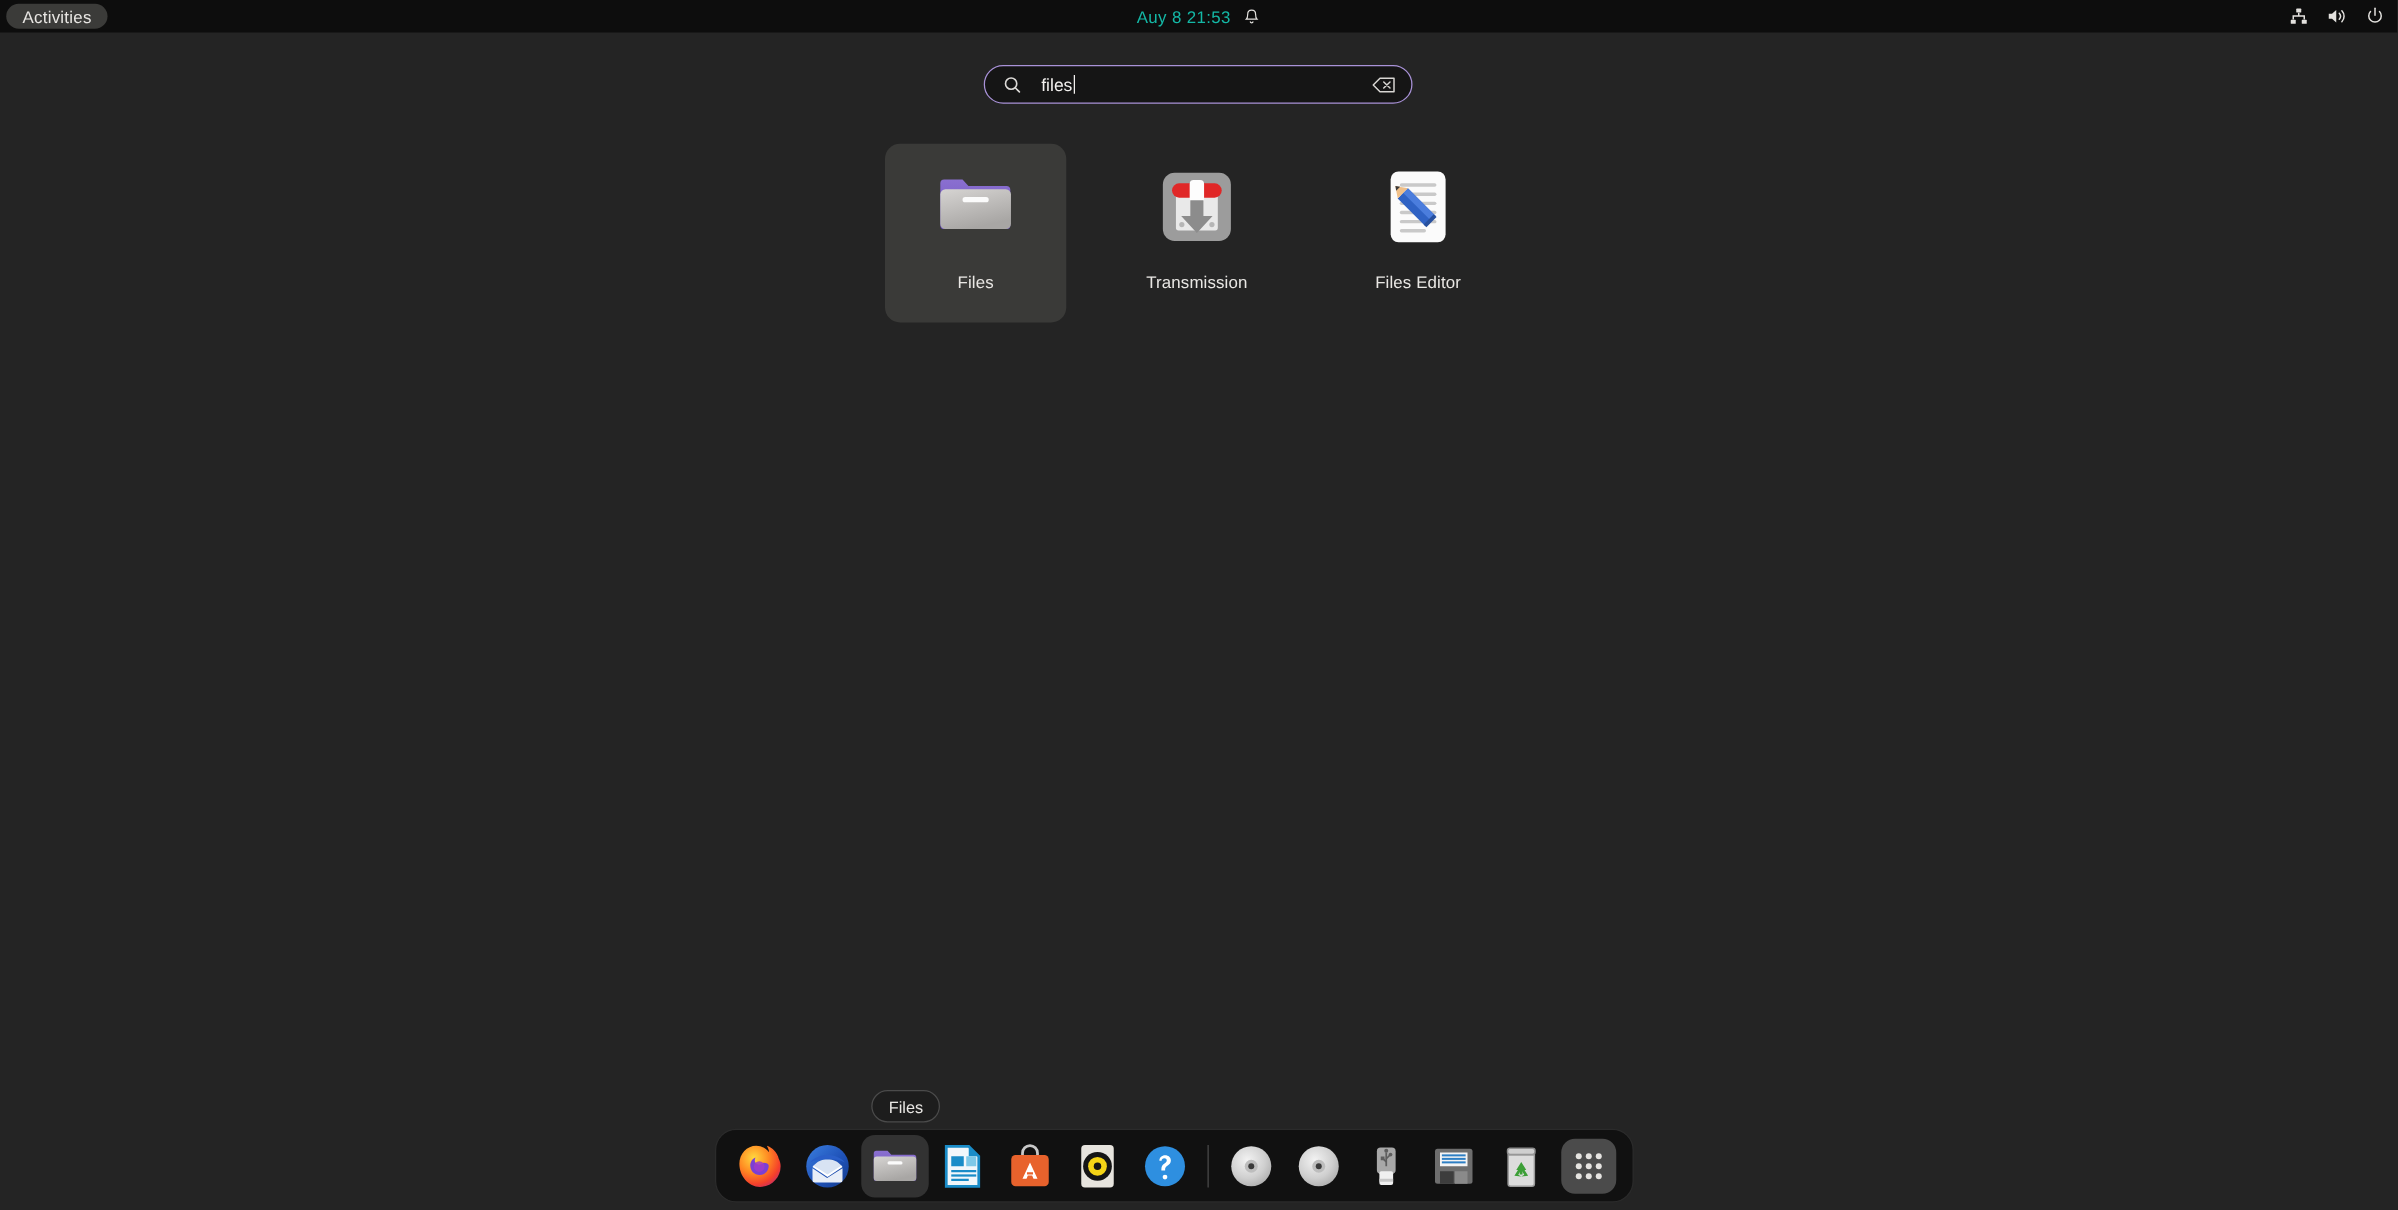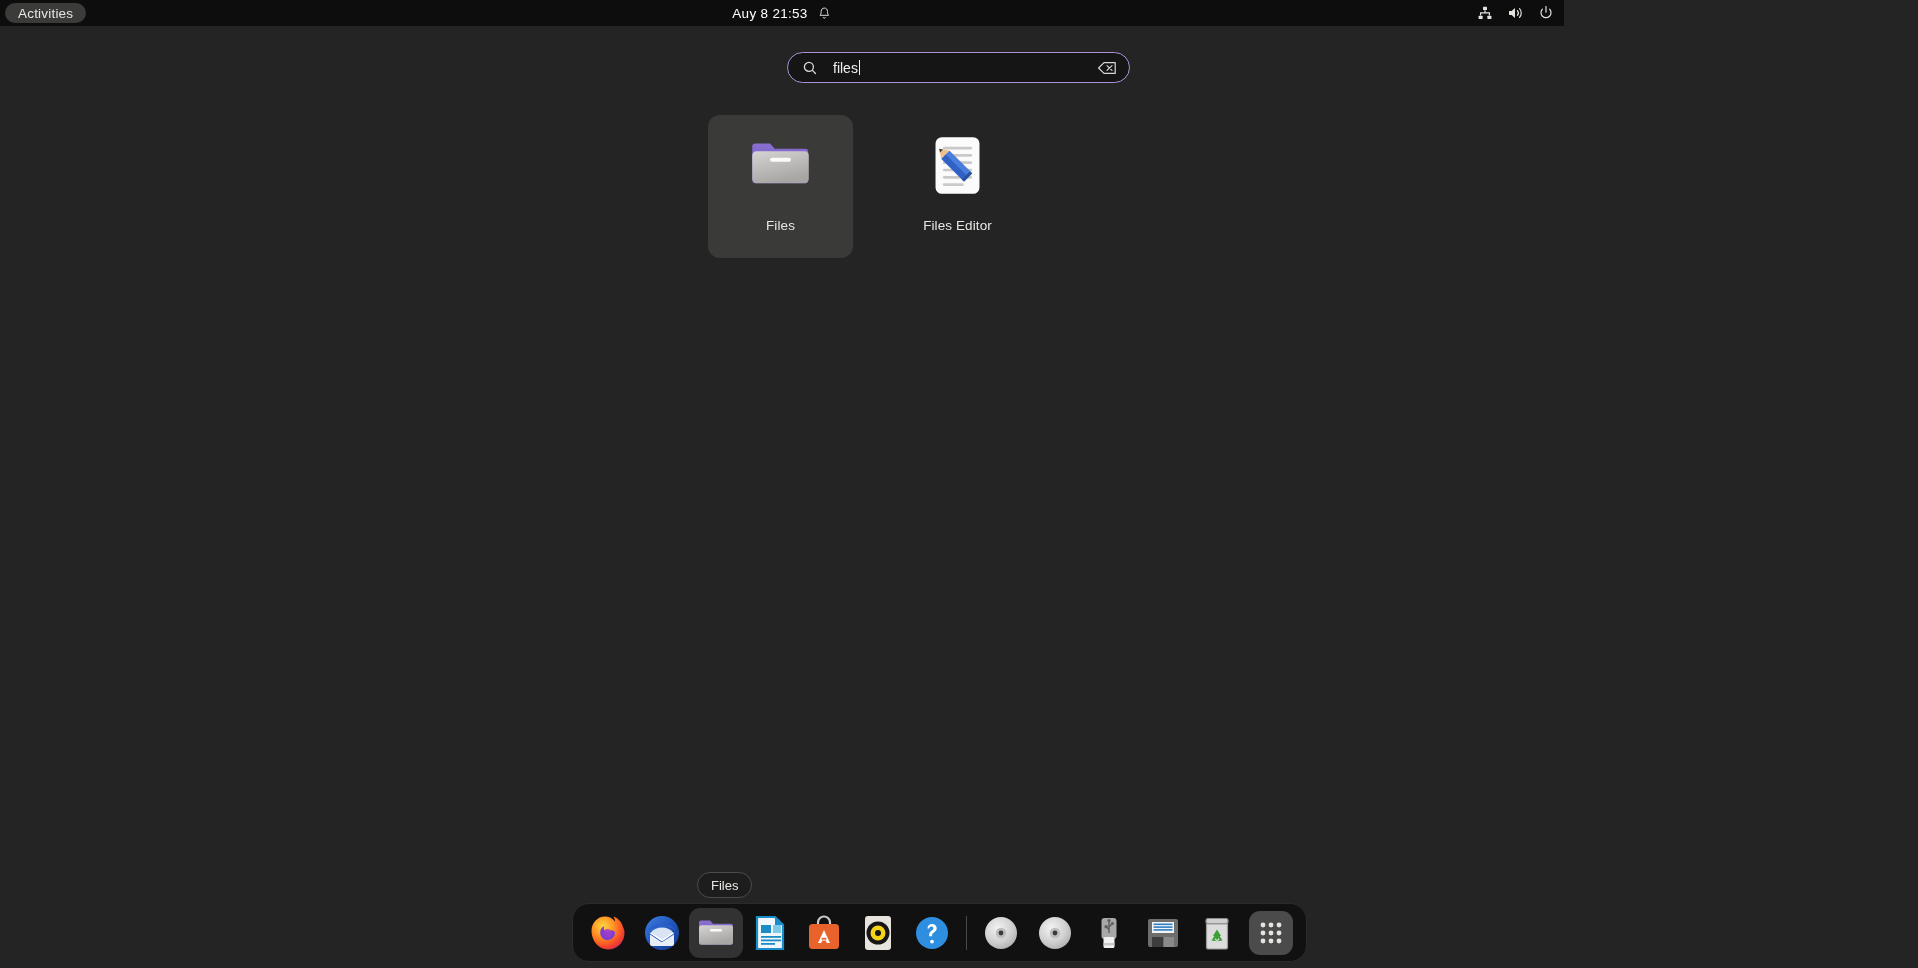--- a/index.html
+++ b/index.html
@@ -6,39 +6,39 @@
   html, body {
     width: 1918px; height: 968px;
     background: #242424;
     font-family: "Liberation Sans", sans-serif;
     overflow: hidden;
   }
   body { position: relative; }
 
   
   .topbar {
-    position: absolute; left: 0; top: 0; width: 1564px; height: 26px;
+    position: absolute; left: 0; top: 0; width: 1918px; height: 26px;
     background: #0d0d0d;
     display: flex; align-items: center;
     z-index: 40;
   }
   .activities {
     position: absolute; left: 5px; top: 3px;
     height: 20px; padding: 0 13px;
     display: flex; align-items: center;
     background: #3b3b39; border-radius: 10px;
     color: #e8e6e3; font-size: 13.5px; letter-spacing: .2px;
     white-space: nowrap;
   }
   .clockwrap {
     position: absolute; left: 50%; top: 0; transform: translateX(-50%);
     height: 26px; display: flex; align-items: center; gap: 10px;
     padding: 0 10px;
   }
-  .clock { color: #ffffff; font-size: 13.5px; white-space: nowrap; letter-spacing: .3px; }
+  .clock { color: #14b8a6; font-size: 13.5px; white-space: nowrap; letter-spacing: .3px; }
   .bell { width: 14px; height: 15px; display: block; }
   .tray {
     position: absolute; right: 10px; top: 0; height: 26px;
     display: flex; align-items: center; gap: 14px;
   }
   .tray svg { display: block; }
 
   
   .search-entry {
     position: absolute; left: 787px; top: 52px;
@@ -195,20 +195,34 @@
           </linearGradient>
         </defs>
         <path d="M5 14a3 3 0 013-3h14l4.5 5h29a3 3 0 013 3v27a3 3 0 01-3 3H8a3 3 0 01-3-3z" fill="url(#folderBack)"></path>
         <rect x="5" y="18.5" width="54" height="30.5" rx="4" fill="url(#folderFront)"></rect>
         <rect x="22" y="24.5" width="20" height="4" rx="2" fill="#fbfbfb"></rect>
       </svg>
     </div>
     <div class="app-label">Files</div>
   </div>
 
+  <div class="app-tile">
+    <div class="app-icon">
+      <svg class="fullsvg" viewBox="0 0 64 64">
+        <rect x="6" y="6" width="52" height="52" rx="9" fill="#9c9c9c"></rect>
+        <path d="M16 22h32v26a2 2 0 01-2 2H18a2 2 0 01-2-2z" fill="#e9e9e9"></path>
+        <rect x="13" y="14" width="38" height="11" rx="5.5" fill="#e02727"></rect>
+        <rect x="26.5" y="11.5" width="11" height="17" rx="3" fill="#fdfdfd"></rect>
+        <path d="M27 27h10v12h7L32 52 20 39h7z" fill="#8c8c8c"></path>
+        <circle cx="20.5" cy="45.5" r="2" fill="#b6b6b6"></circle>
+        <circle cx="43.5" cy="45.5" r="2" fill="#b6b6b6"></circle>
+      </svg>
+    </div>
+    <div class="app-label">Transmission</div>
+  </div>
 
   <div class="app-tile">
     <div class="app-icon">
       <svg class="fullsvg" viewBox="0 0 64 64">
         <rect x="11" y="5" width="42" height="54" rx="6" fill="#fbfbfb"></rect>
         <g fill="#c9c9c9">
           <rect x="18" y="14" width="28" height="2.6" rx="1.3"></rect>
           <rect x="18" y="21" width="28" height="2.6" rx="1.3"></rect>
           <rect x="18" y="28" width="28" height="2.6" rx="1.3"></rect>
           <rect x="18" y="35" width="28" height="2.6" rx="1.3"></rect>

